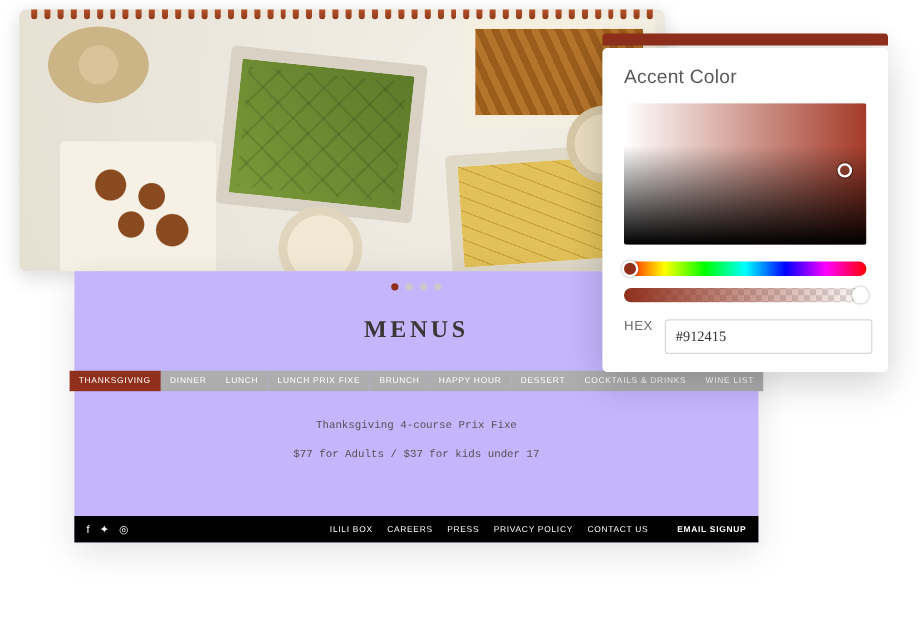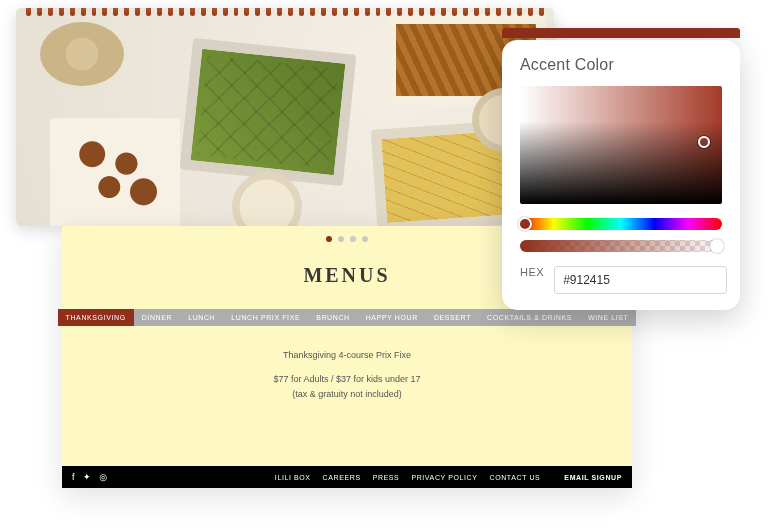--- a/index.html
+++ b/index.html
@@ -72,22 +72,22 @@
   .bowl{position:absolute;border-radius:50%;background:radial-gradient(circle,#f2e9d4 55%,#e1d6bd 56%);}
   .bowl.x{left:216px;top:164px;width:70px;height:70px;}
   .bowl.y{left:456px;top:80px;width:64px;height:64px;background:radial-gradient(circle,#e9dcbf 55%,#d6c8a7 56%);}
 
   
   .menu-panel {
     position: absolute;
     left: 62px;
     top: 226px;
     width: 570px;
-    height: 262px;
-    background: #fef9c3;
+    height: 226px;
+    background: #c4b5fd;
     box-shadow: 0 8px 28px rgba(0,0,0,0.12);
   }
   .dots {
     position: absolute;
     top: 10px; left: 0; right: 0;
     display:flex; justify-content:center; gap:6px;
   }
   .dot { width:6px;height:6px;border-radius:50%;background:#c9c9c9; }
   .dot.active{ background:#8f2f1c; }
 
@@ -115,20 +115,21 @@
     cursor:pointer;
     white-space:nowrap;
   }
   .menu-tab.active{ background:#8f2f1c; }
   .menu-body{
     margin-top:22px;
     text-align:center;
     font-size:9px;
     line-height:1.6;
     color:#555;
+    font-family:Liberation Mono, monospace;
   }
   .menu-body .sub1{margin-bottom:10px;}
   .footer{
     position:absolute;
     left:0;right:0;bottom:0;
     height:22px;
     background:#000;
     color:#fff;
     display:flex;
     align-items:center;
@@ -141,21 +142,21 @@
   .foot-signup{font-weight:600;}
 
   
   .picker{
     position:absolute;
     right:28px;
     top:40px;
     width:238px;
     height:270px;
     background:#fff;
-    border-radius:15px;
+    border-radius:4px;
     box-shadow:0 10px 30px rgba(0,0,0,0.18);
     padding:16px 18px;
   }
   .cards-chip{
     position:absolute;
     left:-44px;top:22px;
     font-size:8px;letter-spacing:1px;color:#777;
   }
   .picker h3{
     font-size:16px;
@@ -193,21 +194,21 @@
     box-shadow:0 0 2px rgba(0,0,0,0.4);
   }
   .slider.hue .knob{left:-2px;}
   .slider.alpha .knob{right:-2px;background:#fff;}
   .hex-row{margin-top:14px;display:flex;align-items:flex-start;gap:10px;}
   .hex-row label{font-size:11px;color:#6a6a6a;letter-spacing:0.5px;}
   .hex-row input{
     flex:1;
     border:1px solid #d8d8d8;border-radius:3px;
     padding:6px 8px;font-size:12px;color:#333;
-    font-family:Liberation Sans, sans-serif;
+    font-family:Liberation Serif, serif;
   }
   .accent-bar{
     position:absolute;
     right:28px;top:28px;
     width:238px;height:10px;
     background:#8f2f1c;
     border-radius:3px 3px 0 0;
     box-shadow:0 6px 18px rgba(0,0,0,0.12);
   }
 </style>
@@ -291,21 +292,20 @@
       <div class="menu-tab">LUNCH PRIX FIXE</div>
       <div class="menu-tab">BRUNCH</div>
       <div class="menu-tab">HAPPY HOUR</div>
       <div class="menu-tab">DESSERT</div>
       <div class="menu-tab">COCKTAILS &amp; DRINKS</div>
       <div class="menu-tab">WINE LIST</div>
     </div>
   <div class="menu-body">
     <div class="sub1">Thanksgiving 4-course Prix Fixe</div>
     <div>$77 for Adults / $37 for kids under 17</div>
-    <div>(tax &amp; gratuity not included)</div>
   </div>
   <div class="footer">
     <div class="social">
       <span>f</span>
       <span>✦</span>
       <span>◎</span>
     </div>
     <div class="foot-links">
         <span>ILILI BOX</span>
         <span>CAREERS</span>

